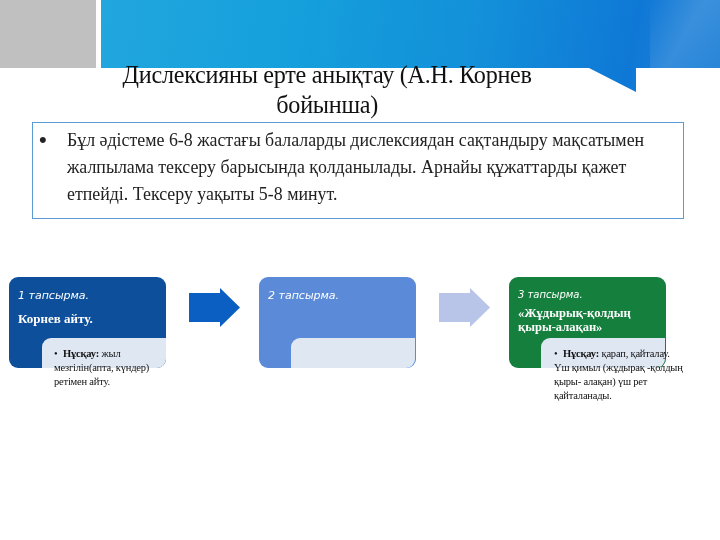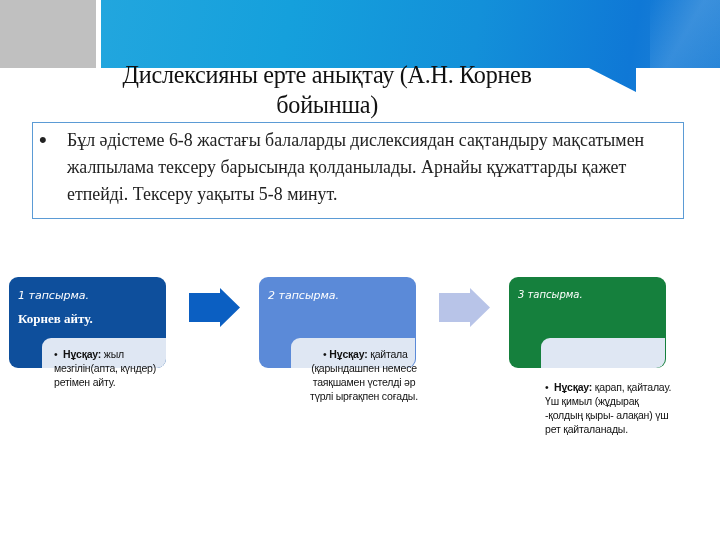--- a/index.html
+++ b/index.html
@@ -53,21 +53,21 @@
       position: absolute; left: 9px; top: 35px; width: 145px;
       font-family: "Liberation Serif", serif; font-weight: bold;
       font-size: 13px; line-height: 14px; color: #ffffff;
     }
     .card-panel {
       position: absolute; left: 33px; top: 61px; width: 124px; height: 30px;
       background: #dfe7f3; border-top-left-radius: 9px; border-bottom-right-radius: 9px;
     }
     .card-body {
       position: absolute; left: 44px; top: 70px; width: 125px;
-      font-family: Liberation Sans, sans-serif; font-size: 10.5px; line-height: 14px; color: #111;
+      font-family: Liberation Serif, serif; font-size: 10.5px; line-height: 14px; color: #111;
       letter-spacing: -0.2px;
     }
     .card-body .bul { display: inline-block; width: 9px; }
     .card-body b { font-weight: bold; }
 
     .arrow { position: absolute; top: 288px; width: 51px; height: 39px; }
   </style>
 </head>
 <body>
 
@@ -89,24 +89,24 @@
   <div class="card-body" style="left:45px;"><span class="bul">•</span><b>Нұсқау:</b><span> жыл мезгілін(апта, күндер) ретімен айту.</span></div>
 </div>
 
 <svg class="arrow" style="left:189px;" viewBox="0 0 51 39">
   <polygon points="0,5 31,5 31,0 51,19.5 31,39 31,34 0,34" fill="#0b5fc2"></polygon>
 </svg>
 
 <div class="card" style="left:259px; background:#5b8ad8;text-align:center;">
   <div class="card-label">2 тапсырма.</div>
   <div class="card-panel" style="left:32px;"></div>
-  <div class="card-body" style="left:45px; width:120px;"><span class="bul">•</span><b>Нұсқау:</b><span> қайтала (қарындашпен немесе таяқшамен үстелді әр түрлі ырғақпен соғады.</span></div>
 </div>
 
 <svg class="arrow" style="left:439px;" viewBox="0 0 51 39">
   <polygon points="0,5 31,5 31,0 51,19.5 31,39 31,34 0,34" fill="#b8c4e8"></polygon>
 </svg>
 
 <div class="card" style="left:509px; background:#15803d;">
   <div class="card-label" style="font-size:10px;">3 тапсырма.</div>
+  <div class="card-title" style="top:29px; font-size:12.5px;">«Жұдырық-қолдың қыры-алақан»</div>
   <div class="card-panel" style="left:32px;"></div>
-  <div class="card-body" style="left:36px; width:130px;margin-top:33px;"><span class="bul">•</span><b>Нұсқау:</b><span>  қарап, қайталау. Үш қимыл (жұдырақ -қолдың қыры- алақан)  үш рет қайталанады.</span></div>
+  <div class="card-body" style="left:45px; width:130px;"><span class="bul">•</span><b>Нұсқау:</b><span>  қарап, қайталау. Үш қимыл (жұдырақ -қолдың қыры- алақан)  үш рет қайталанады.</span></div>
 </div>
 
 </body></html>

